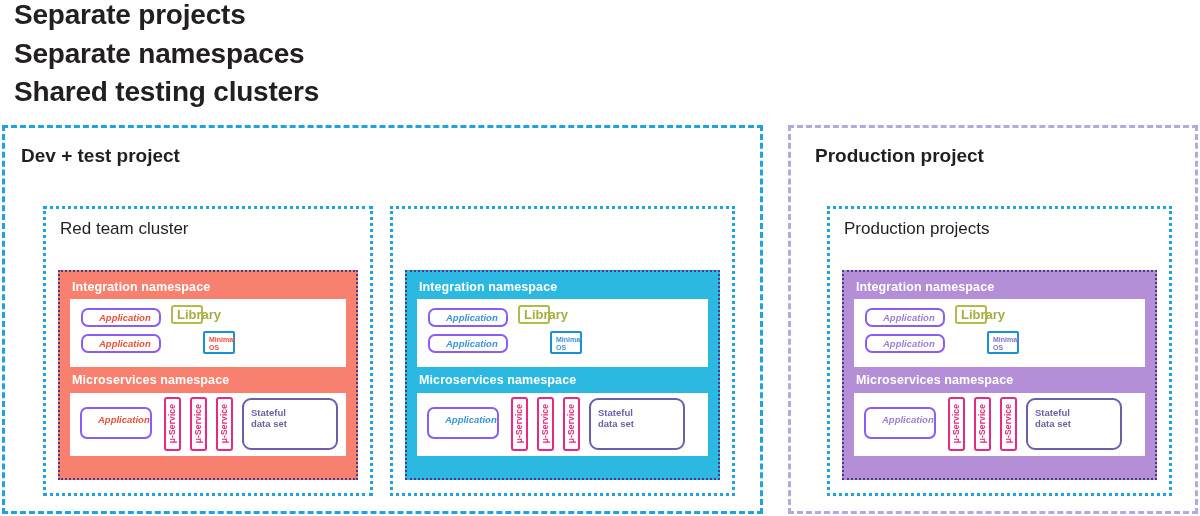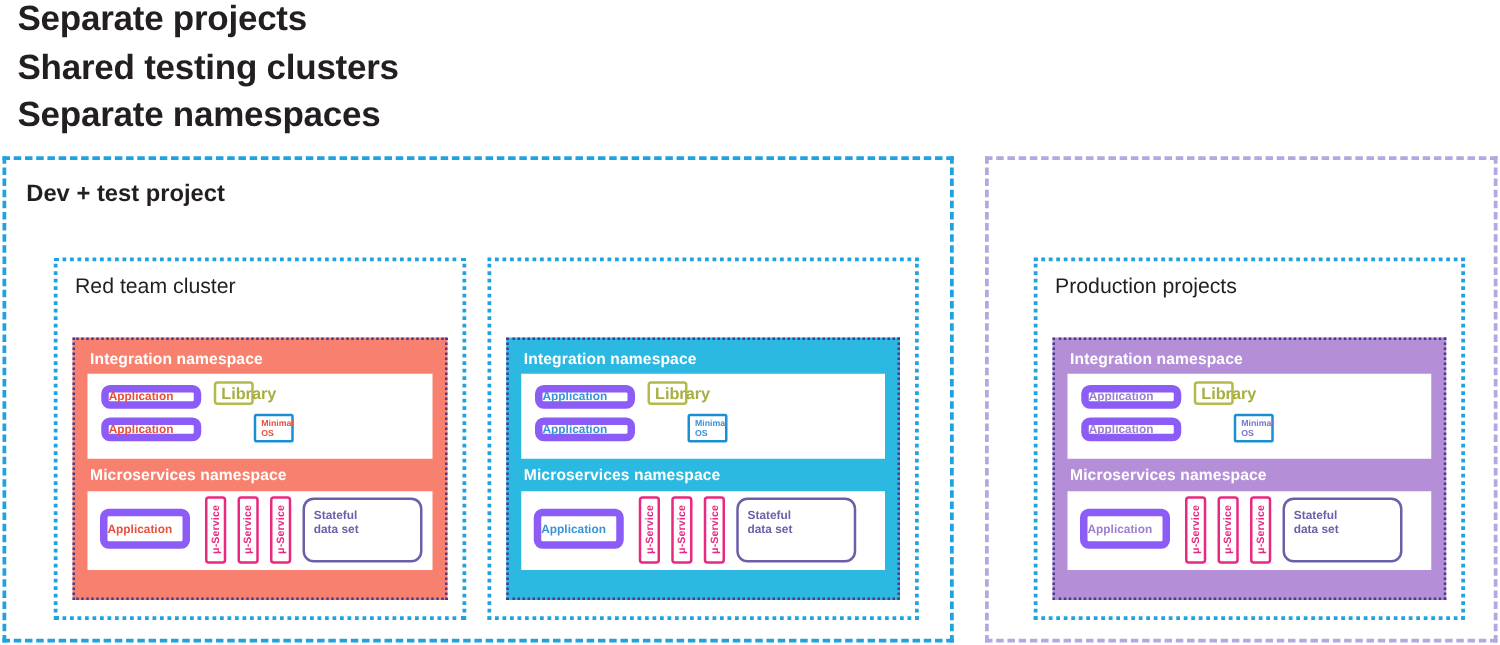--- a/index.html
+++ b/index.html
@@ -65,22 +65,22 @@
   .ns-panel.integration{height:68px;}
   .ns-panel.micro{height:63px;margin-top:6px;}
 
   
   .box{
     position:absolute;box-sizing:border-box;background:#ffffff;
     font-size:9.5px;font-weight:bold;line-height:1.18;
     display:flex;align-items:center;
   }
   .app{
-    border:6px solid #8b5cf6;border-radius:7px;
-    padding-left:0;width:80px;height:19px;font-size:9.5px;
+    border:2px solid #8b5cf6;border-radius:7px;
+    padding-left:16px;width:80px;height:19px;font-size:9.5px;font-style:italic;
   }
   .app.wide{width:72px;}
   .lib{
     border:2px solid #b3ba4a;border-radius:3px;
     width:32px;height:19px;padding-left:4px;font-size:13px;
   }
   .mos{
     border:2px solid #1b8fd4;border-radius:2px;
     width:32px;height:23px;padding-left:4px;font-size:7px;
     align-items:flex-start;padding-top:3px;
@@ -109,22 +109,22 @@
   .mos.t-red{color:#e8503c;}
   .mos.t-blue{color:#3a93d8;}
   .mos.t-purple{color:#7b74cc;}
   .sds.t-red,.sds.t-blue,.sds.t-purple{color:#6a5fa8;}
 </style>
 </head>
 <body>
 
 <div class="headings">
   <div>Separate projects</div>
+  <div>Separate namespaces</div>
   <div>Shared testing clusters</div>
-  <div>Separate namespaces</div>
 </div>
 
 <div class="project dev">
   <div class="project-title">Dev + test project</div>
 
   <div class="cluster red">
     <div class="cluster-title">Red team cluster</div>
     <div class="nsblock red">
       <div class="ns-label">Integration namespace</div>
       <div class="ns-panel integration">
@@ -179,20 +179,21 @@
           </div>
         <div class="box sds t-blue" style="left:172px;top:5px;">
           <span><span>Stateful</span><br><span>data set</span></span>
         </div>
       </div>
     </div>
   </div>
 </div>
 
 <div class="project prod">
+  <div class="project-title">Production project</div>
 
   <div class="cluster prod">
     <div class="cluster-title">Production projects</div>
     <div class="nsblock purple">
       <div class="ns-label">Integration namespace</div>
       <div class="ns-panel integration">
         <div class="box app t-purple" style="left:11px;top:9px;">Application</div>
         <div class="box app t-purple" style="left:11px;top:35px;">Application</div>
         <div class="box lib t-purple" style="left:101px;top:6px;">Library</div>
         <div class="box mos t-purple" style="left:133px;top:32px;">

